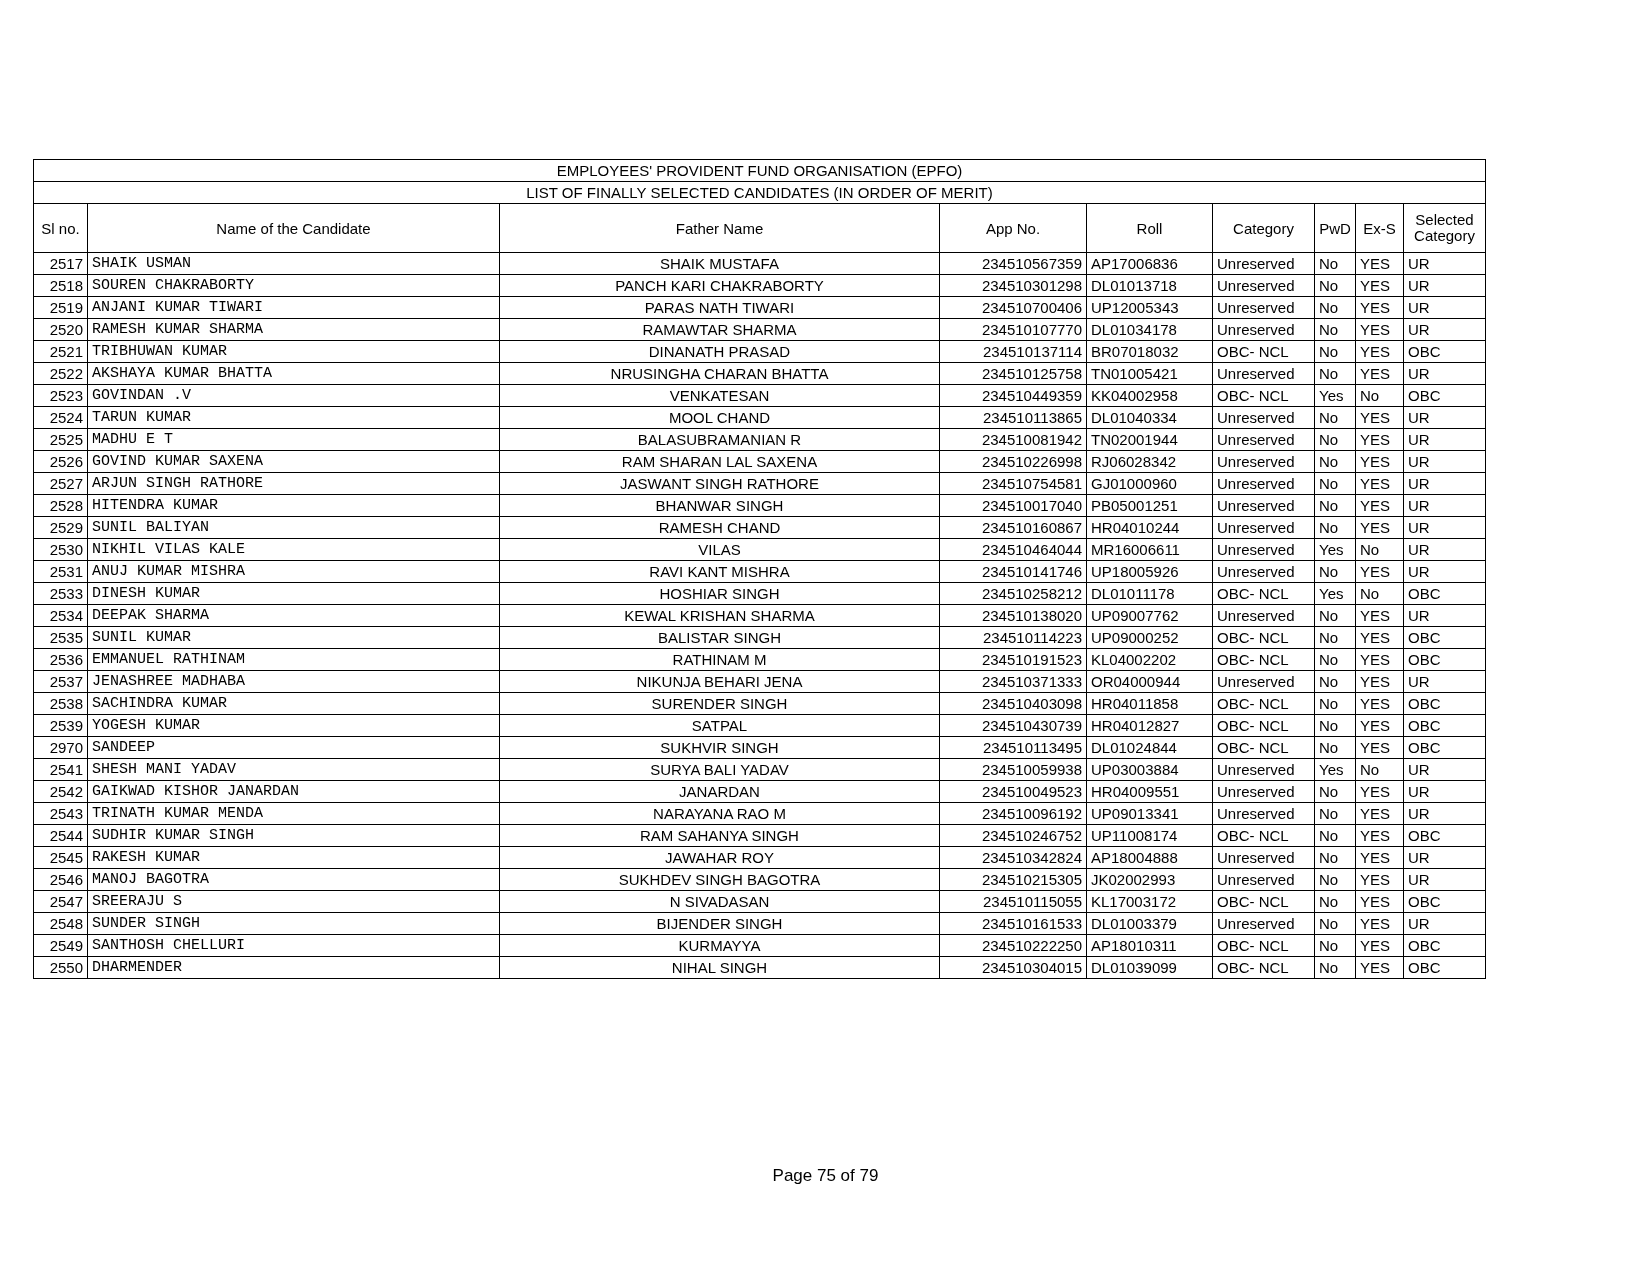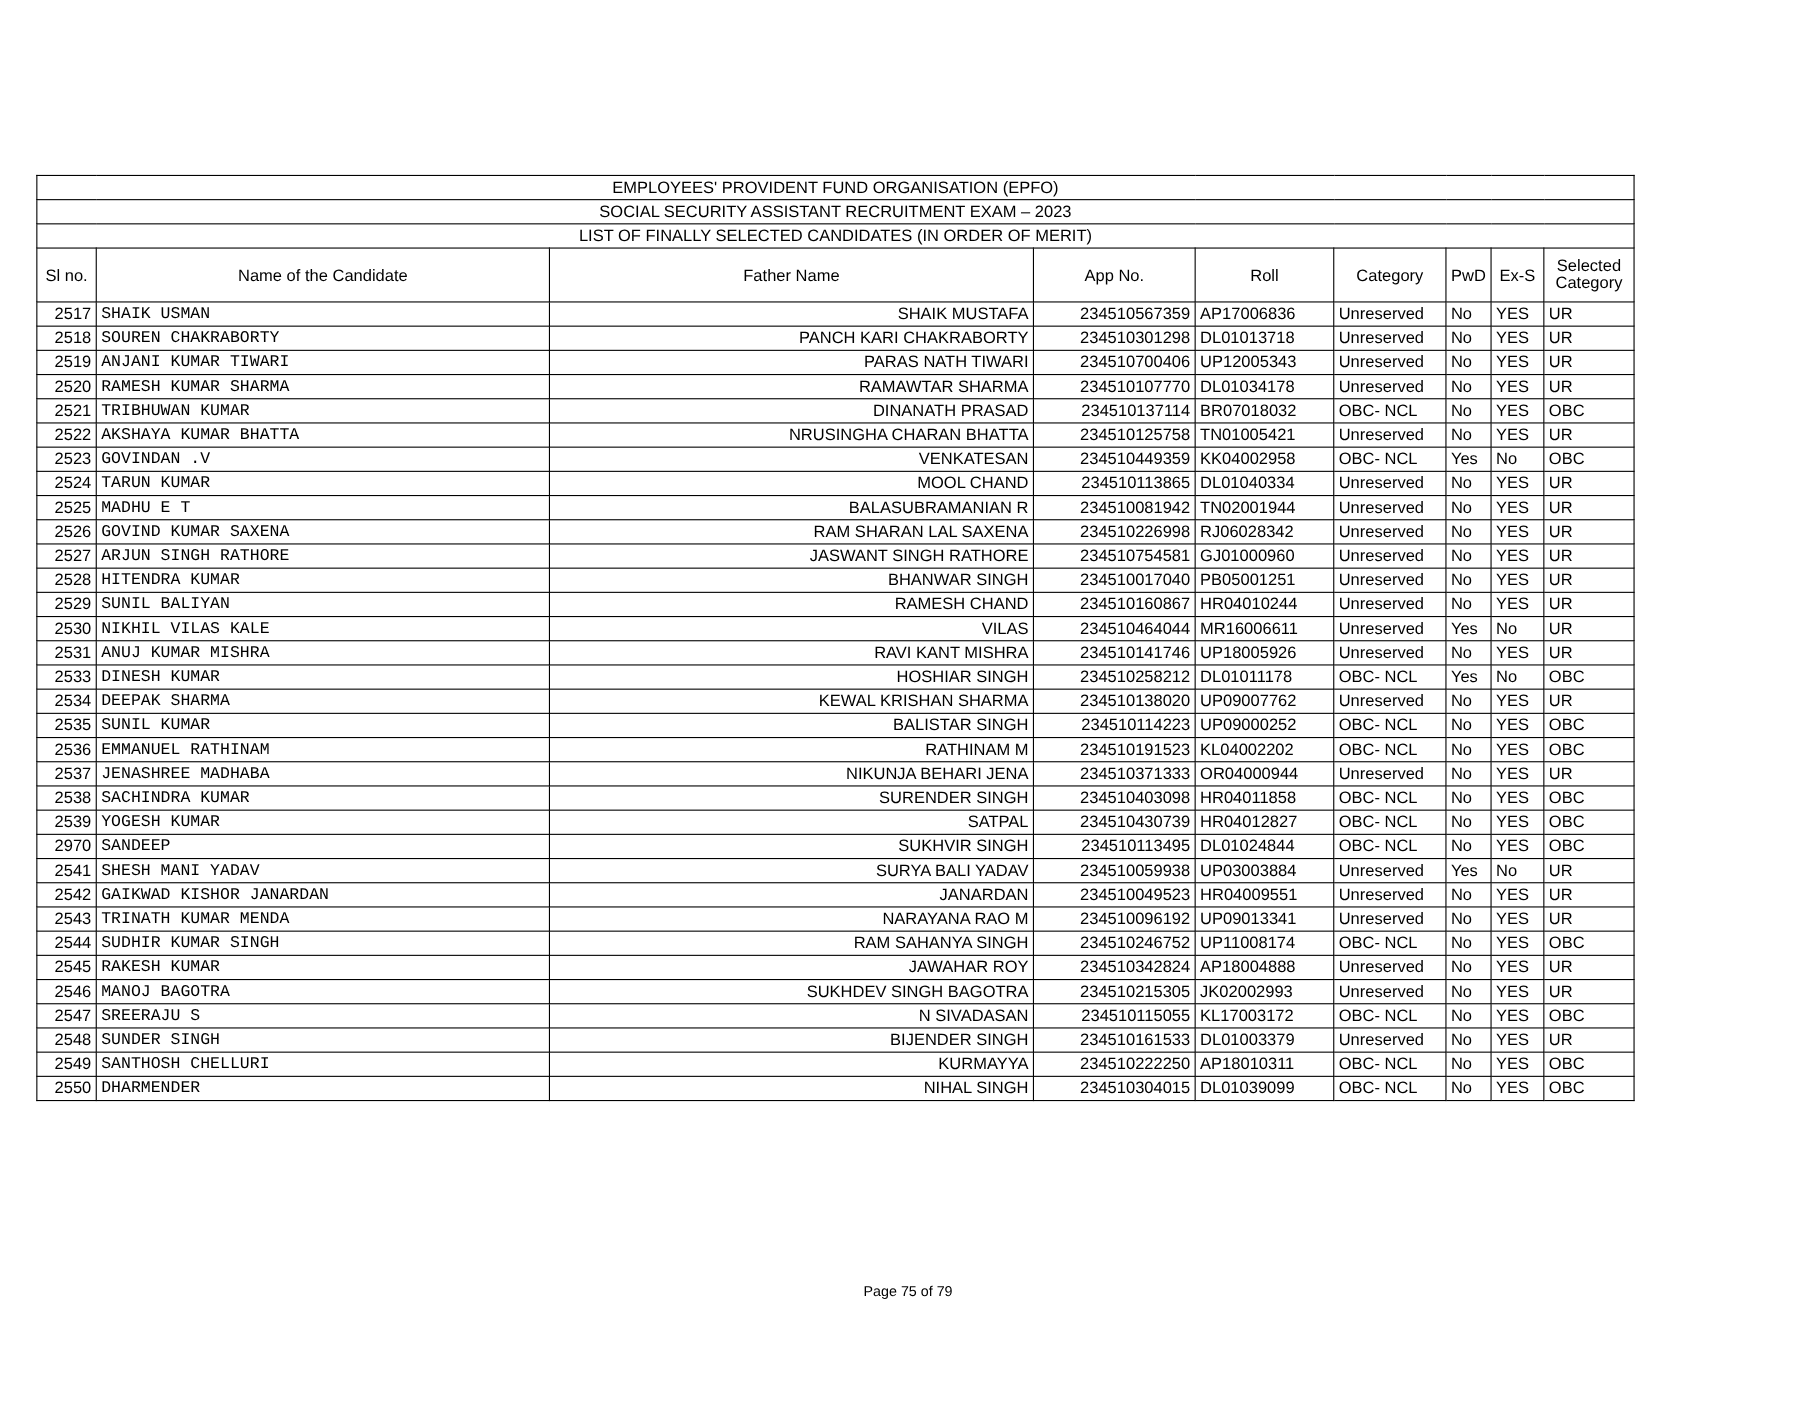--- a/index.html
+++ b/index.html
@@ -66,40 +66,40 @@
   col.c-father{ width: 440px; }
   col.c-app   { width: 147px; }
   col.c-roll  { width: 126px; }
   col.c-cat   { width: 102px; }
   col.c-pwd   { width: 41px; }
   col.c-exs   { width: 48px; }
   col.c-selcat{ width: 82px; }
 
   td.sl      { text-align: right; padding-right: 6px; margin-top: 32px; }
   td.name    { text-align: left; font-family: Liberation Mono, monospace; }
-  td.father  { text-align: right; margin-left: 28px; }
+  td.father  { text-align: center; margin-left: 28px; }
   td.app     { text-align: right; padding-right: 5px; }
   td.roll    { text-align: left; padding-left: 5px; }
   td.cat     { text-align: left; padding-left: 5px; }
   td.pwd     { text-align: left; padding-left: 4px; }
   td.exs     { text-align: left; padding-left: 4px; }
   td.selcat  { text-align: left; padding-left: 5px; }
 
   .selcat-head {
     display: block;
     line-height: 1.08;
     text-align: center;
   }
   .footer {
     position: absolute;
     left: 0;
     top: 1166px;
     width: 1651px;
     text-align: center;
-    font-size: 13px;
+    font-size: 17px;
     font-family: "Liberation Sans", sans-serif;
   }
 </style>
 </head>
 <body>
 
 <div id="page">
   <div class="sheet">
     <table class="list">
       <colgroup>
@@ -111,23 +111,20 @@
         <col class="c-cat">
         <col class="c-pwd">
         <col class="c-exs">
         <col class="c-selcat">
       </colgroup>
       <thead>
         <tr>
           <td class="title-cell" colspan="9">EMPLOYEES' PROVIDENT FUND ORGANISATION (EPFO)</td>
         </tr>
         <tr>
-          <td class="title-cell" colspan="9">SOCIAL SECURITY ASSISTANT RECRUITMENT EXAM – 2023</td>
-        </tr>
-        <tr>
           <td class="title-cell" colspan="9">LIST OF FINALLY SELECTED CANDIDATES (IN ORDER OF MERIT)</td>
         </tr>
         <tr class="hdr">
           <td class="h-left">Sl no.</td>
           <td class="h-left">Name of the Candidate</td>
           <td class="h-left">Father Name</td>
           <td>App No.</td>
           <td>Roll</td>
           <td>Category</td>
           <td>PwD</td>

